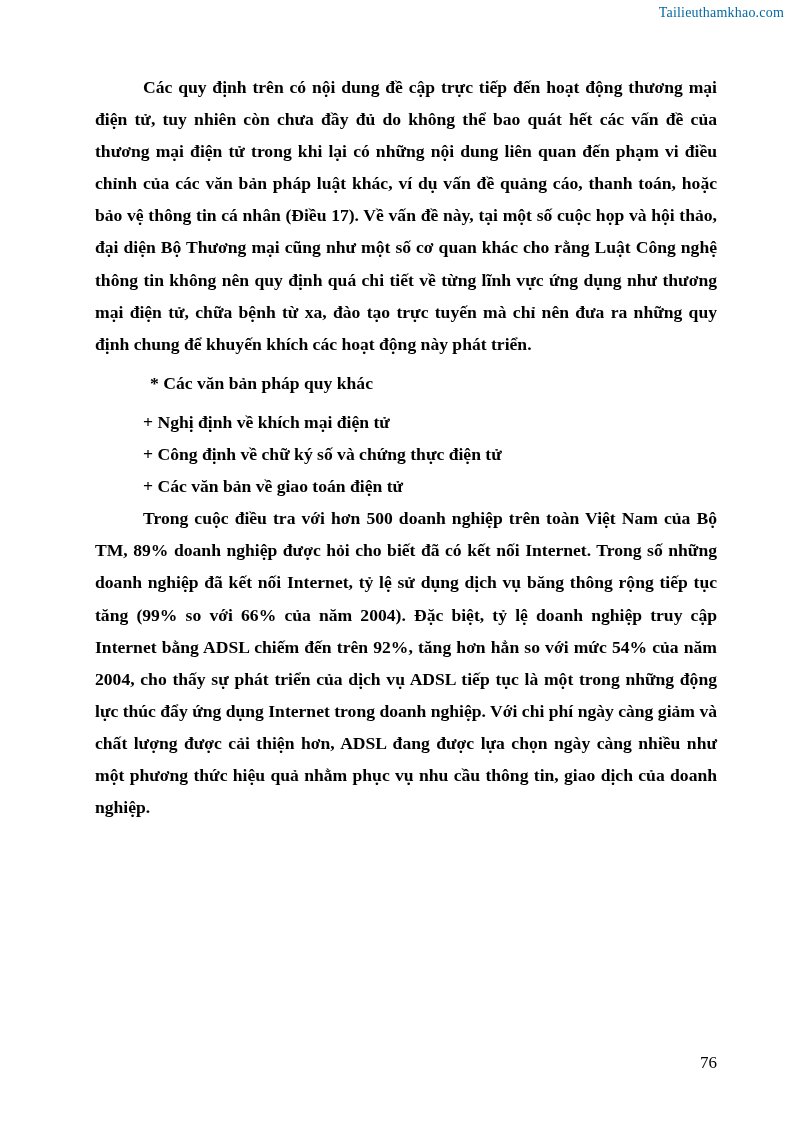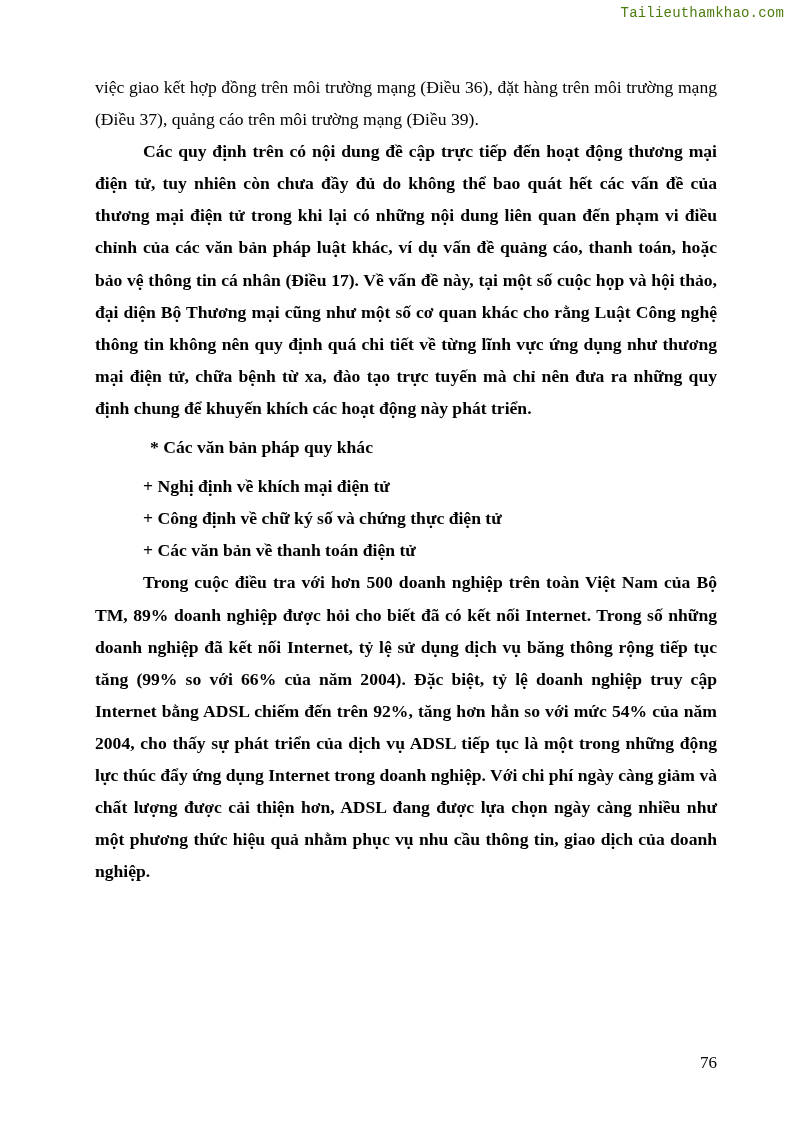--- a/index.html
+++ b/index.html
@@ -12,23 +12,23 @@
       height: 1123px;
       position: relative;
       overflow: hidden;
       font-family: "Liberation Serif", "DejaVu Serif", serif;
       color: #000000;
     }
     .watermark {
       position: absolute;
       top: 5px;
       right: 10px;
-      font-family: Liberation Mono, monospace;
+      font-family: Liberation Serif, serif;
       font-size: 14px;
-      color: #4d7c0f;
+      color: #0369a1;
       letter-spacing: 0.2px;
     }
     .content {
       position: absolute;
       left: 95px;
       top: 71px;
       width: 622px;
       font-size: 17.6px;
       line-height: 32.1px;
     }
@@ -51,24 +51,23 @@
       top: 1053px;
       font-size: 17px;
     }
   </style>
 </head>
 <body>
 
 <div class="watermark">Tailieuthamkhao.com</div>
 
 <div class="content">
-  <p class="p">việc giao kết hợp đồng trên môi trường mạng (Điều 36), đặt hàng trên môi trường mạng (Điều 37), quảng cáo trên môi trường mạng (Điều 39).</p>
   <p class="p indent">Các quy định trên có nội dung đề cập trực tiếp đến hoạt động thương mại điện tử, tuy nhiên còn chưa đầy đủ do không thể bao quát hết các vấn đề của thương mại điện tử trong khi lại có những nội dung liên quan đến phạm vi điều chỉnh của các văn bản pháp luật khác, ví dụ vấn đề quảng cáo, thanh toán, hoặc bảo vệ thông tin cá nhân (Điều 17). Về vấn đề này, tại một số cuộc họp và hội thảo, đại diện Bộ Thương mại cũng như một số cơ quan khác cho rằng Luật Công nghệ thông tin không nên quy định quá chi tiết về từng lĩnh vực ứng dụng như thương mại điện tử, chữa bệnh từ xa, đào tạo trực tuyến mà chỉ nên đưa ra những quy định chung để khuyến khích các hoạt động này phát triển.</p>
 
   <p class="heading indent">* Các văn bản pháp quy khác</p>
   <p class="p indent">+ Nghị định về khích mại điện tử</p>
   <p class="p indent">+ Công định về chữ ký số và chứng thực điện tử</p>
-  <p class="p indent">+ Các văn bản về thanh toán điện tử</p>
+  <p class="p indent">+ Các văn bản về giao toán điện tử</p>
 
   <p class="p indent">Trong cuộc điều tra với hơn 500 doanh nghiệp trên toàn Việt Nam của Bộ TM, 89% doanh nghiệp được hỏi cho biết đã có kết nối Internet. Trong số những doanh nghiệp đã kết nối Internet, tỷ lệ sử dụng dịch vụ băng thông rộng tiếp tục tăng (99% so với 66% của năm 2004). Đặc biệt, tỷ lệ doanh nghiệp truy cập Internet bằng ADSL chiếm đến trên 92%, tăng hơn hẳn so với mức 54% của năm 2004, cho thấy sự phát triển của dịch vụ ADSL tiếp tục là một trong những động lực thúc đẩy ứng dụng Internet trong doanh nghiệp. Với chi phí ngày càng giảm và chất lượng được cải thiện hơn, ADSL đang được lựa chọn ngày càng nhiều như một phương thức hiệu quả nhằm phục vụ nhu cầu thông tin, giao dịch của doanh nghiệp.</p>
 </div>
 
 <div class="page-number">76</div>
 
 </body></html>

